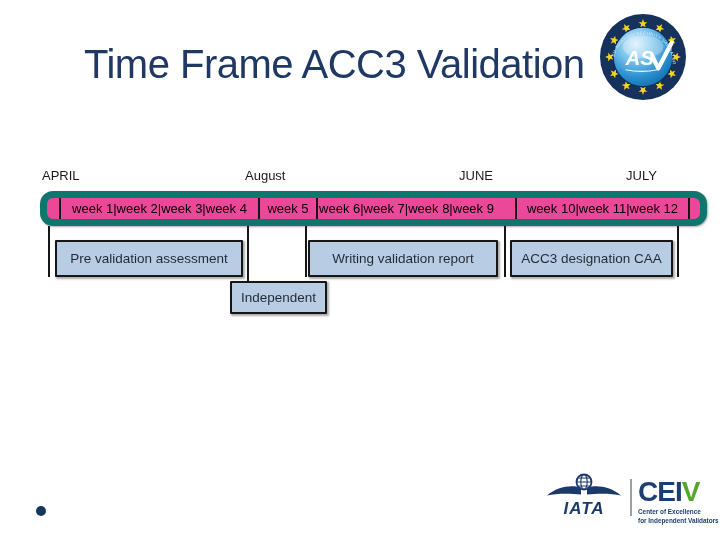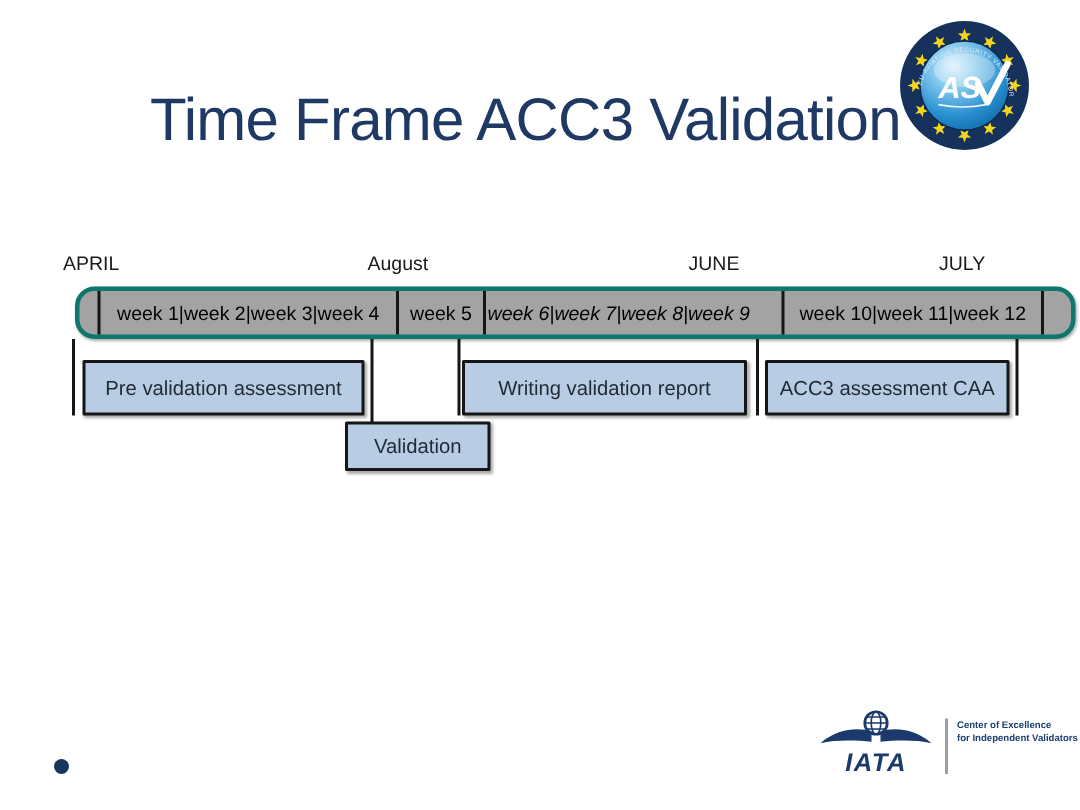--- a/index.html
+++ b/index.html
@@ -1,48 +1,48 @@
 <!DOCTYPE html>
 <html><head>
 <meta charset="utf-8">
 <style>
   html,body { margin:0; padding:0; background:#e9e9e9; }
   .slide {
     position:relative; width:720px; height:540px; background:#ffffff;
     font-family:"Liberation Sans", sans-serif; overflow:hidden;
   }
   .title {
-    position:absolute; left:84px; top:44px; margin:16px;
+    position:absolute; left:84px; top:44px; margin:0;
     font-size:40px; font-weight:normal; letter-spacing:-0.5px;
     color:#1f3864; line-height:1; white-space:nowrap;
   }
   .asv-logo { position:absolute; left:599px; top:13px; width:88px; height:88px; }
 
   
   .month { position:absolute; top:168px; font-size:13px; color:#1a1a1a; white-space:nowrap; }
   .month.m-april { left:42px; }
   .month.m-may   { left:245px; }
   .month.m-june  { left:459px; }
   .month.m-july  { left:626px; }
 
   
   .bar {
-    position:absolute; left:50px; top:191px; width:667px; height:35px;
-    background:#a3a3a3; border:3px solid #0f766e; border-radius:13px;
+    position:absolute; left:40px; top:191px; width:667px; height:35px;
+    background:#ec4899; border:7px solid #0f766e; border-radius:13px;
     box-sizing:border-box; box-shadow:1px 1px 2px rgba(70,70,70,.45);
   }
   .bar .divider { position:absolute; top:0; bottom:0; width:2px; background:#161616; }
   .d1 { left:12px; } .d2 { left:211px; } .d3 { left:269px; } .d4 { left:468px; } .d5 { left:641px; }
   .bar .wg {
     position:absolute; top:0; height:100%; display:flex; align-items:center; justify-content:center;
     font-size:13px; color:#000; white-space:nowrap; overflow:hidden;
   }
   .wg1 { left:14px;  width:197px; }
   .wg2 { left:213px; width:56px;  }
-  .wg3 { left:271px; width:177px;font-style:italic; }
+  .wg3 { left:271px; width:177px; }
   .wg4 { left:470px; width:171px; }
 
   
   .vline { position:absolute; top:226px; width:2px; height:51px; background:#161616; }
   .v1 { left:48px; } .v2 { left:247px; height:56px; } .v3 { left:305px; } .v4 { left:504px; } .v5 { left:677px; }
 
   
   .task {
     position:absolute; top:240px; height:37px; box-sizing:border-box;
     background:#b8cce4; border:2.5px solid #161616; border-radius:1px;
@@ -134,36 +134,37 @@
   </div>
 
   <div class="vline v1"></div>
   <div class="vline v2"></div>
   <div class="vline v3"></div>
   <div class="vline v4"></div>
   <div class="vline v5"></div>
 
   <div class="task t-pre">Pre validation assessment</div>
   <div class="task t-writing">Writing validation report</div>
-  <div class="task t-acc3">ACC3 assessment CAA</div>
-  <div class="task t-validation">Validation</div>
+  <div class="task t-acc3">ACC3 designation CAA</div>
+  <div class="task t-validation">Independent</div>
 
   <div class="footer-bullet"></div>
 
   <svg class="iata-logo" viewBox="0 0 80 48">
     <circle cx="40" cy="10" r="7.5" fill="none" stroke="#1b3a6b" stroke-width="1.8"></circle>
     <ellipse cx="40" cy="10" rx="3.2" ry="7.5" fill="none" stroke="#1b3a6b" stroke-width="1.1"></ellipse>
     <path d="M32.8 10 H47.2 M34 6 H46 M34 14 H46" stroke="#1b3a6b" stroke-width="1" fill="none"></path>
     <path d="M37 15.5 C27 12.5 13 14.5 3 23.5 C13 21 27 21.5 37 22.5 Z" fill="#1b3a6b"></path>
     <path d="M43 15.5 C53 12.5 67 14.5 77 23.5 C67 21 53 21.5 43 22.5 Z" fill="#1b3a6b"></path>
     <text x="40" y="42" text-anchor="middle" font-size="17" font-weight="bold" font-style="italic" fill="#1b3a6b" letter-spacing="1">IATA</text>
   </svg>
 
   <div class="brand-divider"></div>
 
   <div class="ceiv">
+    <div class="ceiv-word"><span>CEI</span><span class="ceiv-v">V</span></div>
     <div class="ceiv-tagline">
       <div>Center of Excellence</div>
       <div>for Independent Validators</div>
     </div>
   </div>
 
 </div>
 
 </body></html>

